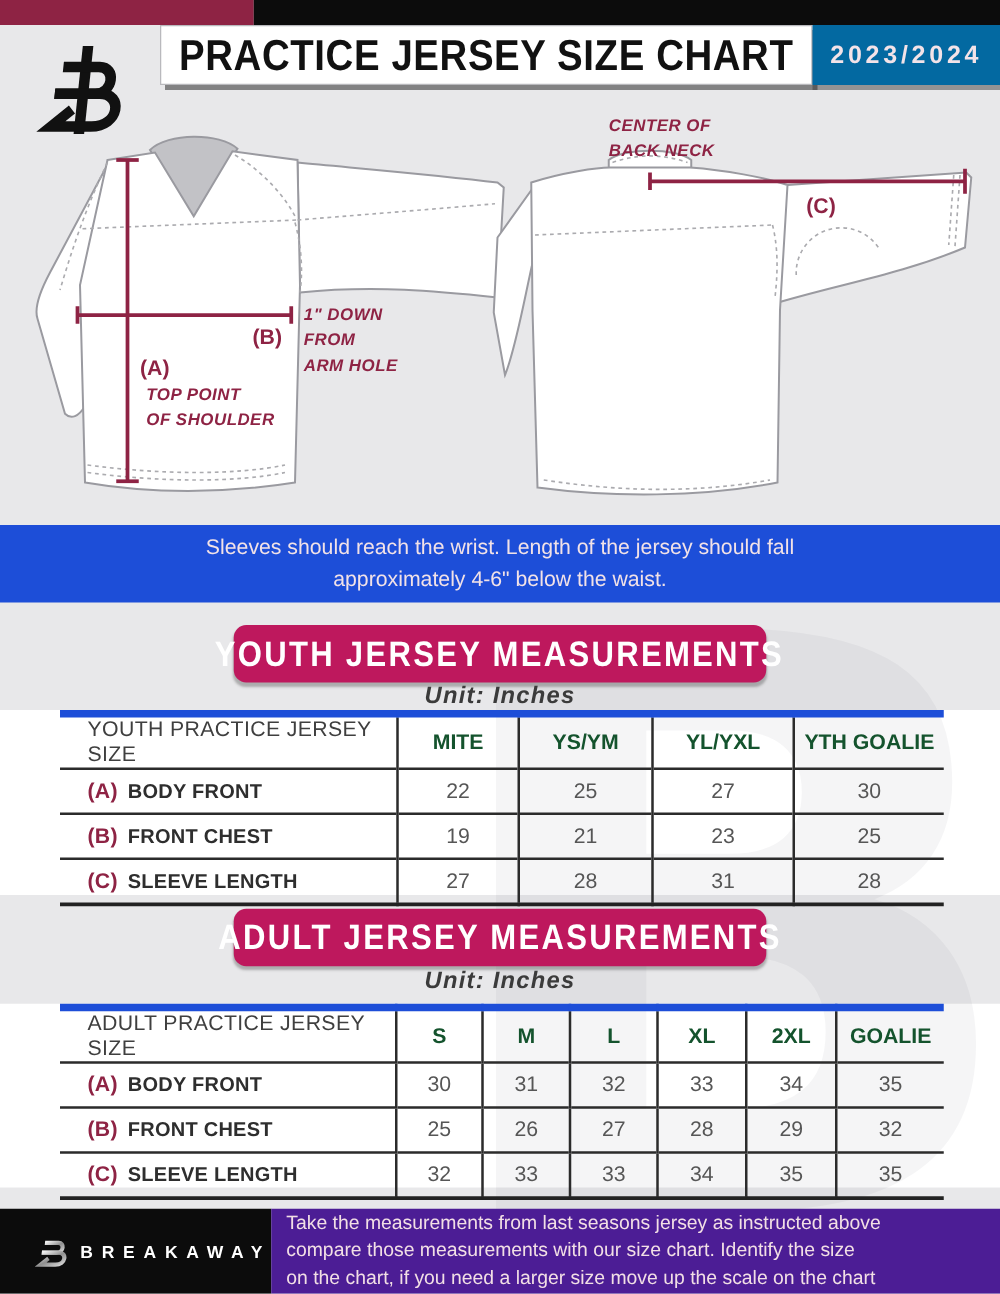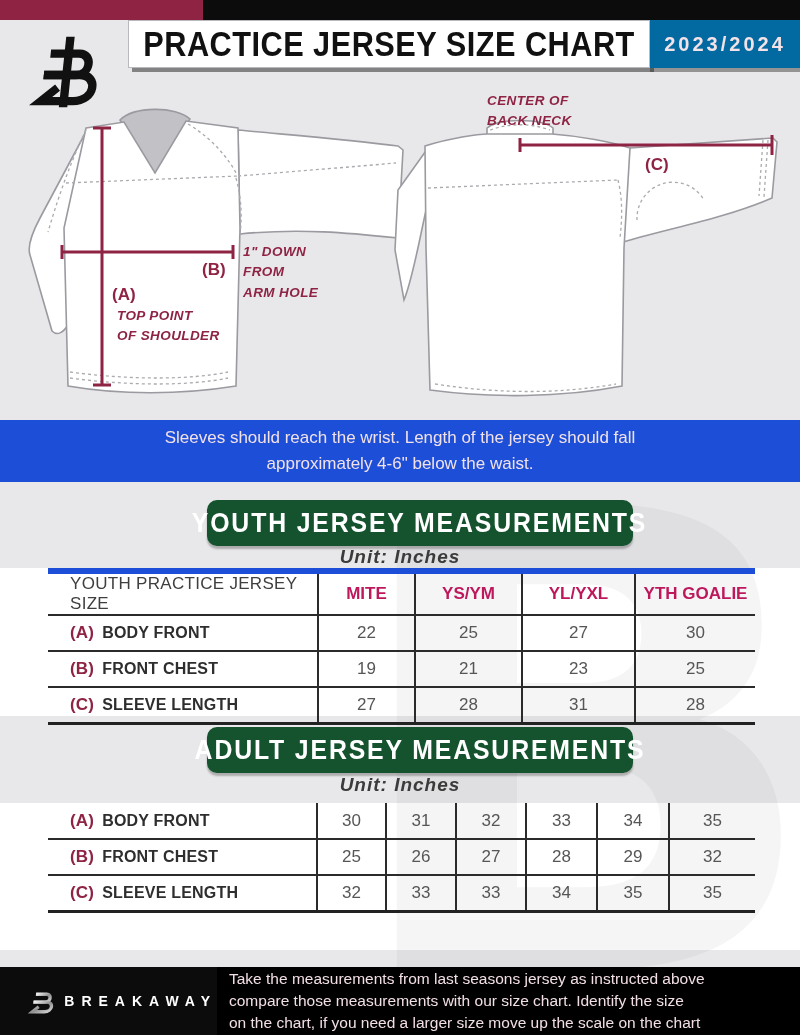--- a/index.html
+++ b/index.html
@@ -59,25 +59,24 @@
 
   .watermark {
     position:absolute; left:338px; top:428px; z-index:1;
     font-family:"DejaVu Sans", sans-serif;
     font-size:640px; font-weight:bold; line-height:1;
     color:rgba(90,90,95,0.06); pointer-events:none;
   }
 
   .section-banner {
     position:absolute; left:187px; width:426px; height:46px;
-    background:#14532d; border-radius:10px;
+    background:#be185d; border-radius:10px;
     display:flex; align-items:center; justify-content:center;
     box-shadow:0 3px 2px rgba(60,60,60,0.35);
     z-index:3;
-    margin-left:20px;
   }
   .section-banner span {
     color:#fff; font-size:27px; font-weight:bold; letter-spacing:2px;
     display:inline-block; transform:scale(0.92,1.05); white-space:nowrap;
   }
   .unit-label {
     position:absolute; left:0; width:800px; text-align:center;
     font-size:19px; font-style:italic; font-weight:bold; color:#3b3b3b;
     letter-spacing:1px; z-index:3;
   }
@@ -85,35 +84,35 @@
   
   .size-table {
     position:absolute; left:48px; width:707px;
     border-collapse:collapse; table-layout:fixed; z-index:3;
   }
   .size-table tr { border-bottom:2px solid #2b2b2b; }
   .size-table tr.head-row { border-top:6px solid #1d4ed8; }
   .size-table tr:last-child { border-bottom:3px solid #222;margin-top:44px; }
   .size-table th, .size-table td { border-left:2px solid #2b2b2b; padding:0; }
   .size-table th:first-child, .size-table td:first-child { border-left:none; }
-  .size-table th { height:39px; font-size:17px; font-weight:bold; color:#be185d; text-align:center; }
+  .size-table th { height:39px; font-size:17px; font-weight:bold; color:#14532d; text-align:center; }
   .size-table td { height:36px; font-size:17px; color:#565656; text-align:center; }
   .size-table .first { text-align:left; padding-left:22px; }
   .size-table th.first { font-weight:normal; font-size:17px; color:#3f3f3f; letter-spacing:0.3px; }
   .size-table td.first { color:#2e2e2e; font-size:16px; font-weight:bold; letter-spacing:0.2px; }
   .row-key { color:#8e2344; font-weight:bold; font-size:17px; margin-right:8px; }
 
   
   .footer-black {
     position:absolute; left:0; top:967px; width:217px; height:68px; background:#0c0c0c;
     display:flex; align-items:center; padding-left:28px; z-index:4;
   }
   .brand-name { color:#fff; font-size:14px; font-weight:bold; letter-spacing:7px; margin-left:8px; }
   .footer-maroon {
-    position:absolute; left:217px; top:967px; width:583px; height:68px; background:#000000;
+    position:absolute; left:217px; top:967px; width:583px; height:68px; background:#4c1d95;
     display:flex; flex-direction:column; justify-content:center; padding-left:12px; z-index:4;
   }
   .footer-maroon div { color:#f2dfe5; font-size:15.5px; line-height:1.42; }
 </style>
 </head>
 <body>
 
 <div class="watermark">B</div>
 
 <div class="top-strip-maroon"></div>
@@ -256,20 +255,29 @@
   <colgroup>
       <col style="width:269px">
       <col style="width:69px">
       <col style="width:70px">
       <col style="width:70px">
       <col style="width:71px">
       <col style="width:72px">
       <col style="width:86px">
     </colgroup>
   <tbody>
+      <tr class="head-row">
+    <th class="first">ADULT PRACTICE JERSEY SIZE</th>
+    <th>S</th>
+    <th>M</th>
+    <th>L</th>
+    <th>XL</th>
+    <th>2XL</th>
+    <th>GOALIE</th>
+  </tr>
   <tr>
     <td class="first"><span class="row-key">(A)</span><span>BODY FRONT</span></td>
     <td>30</td>
     <td>31</td>
     <td>32</td>
     <td>33</td>
     <td>34</td>
     <td>35</td>
   </tr>
   <tr>

